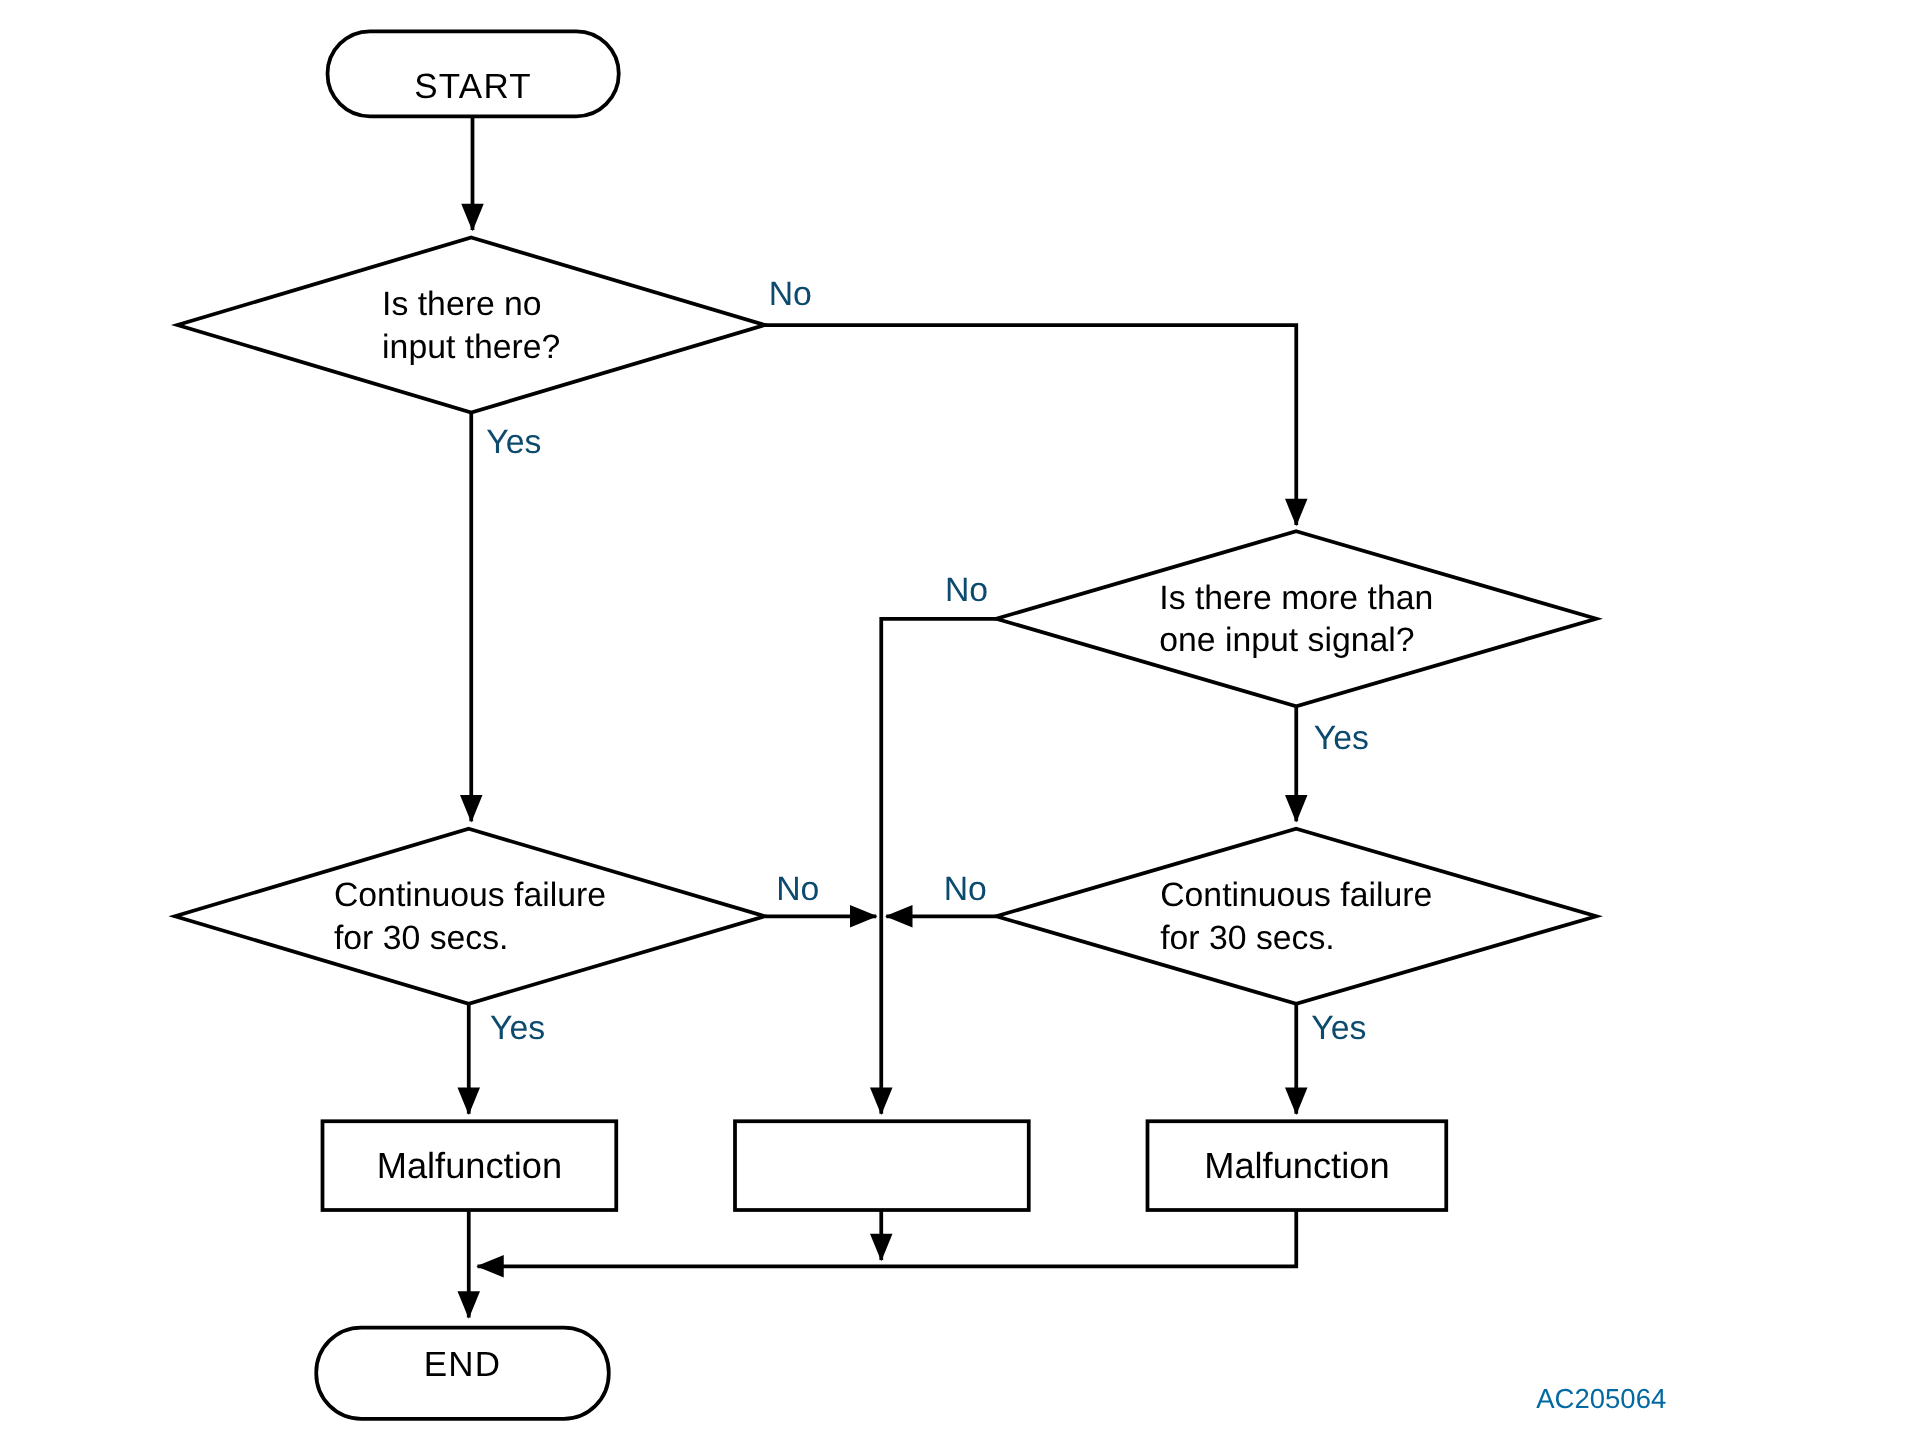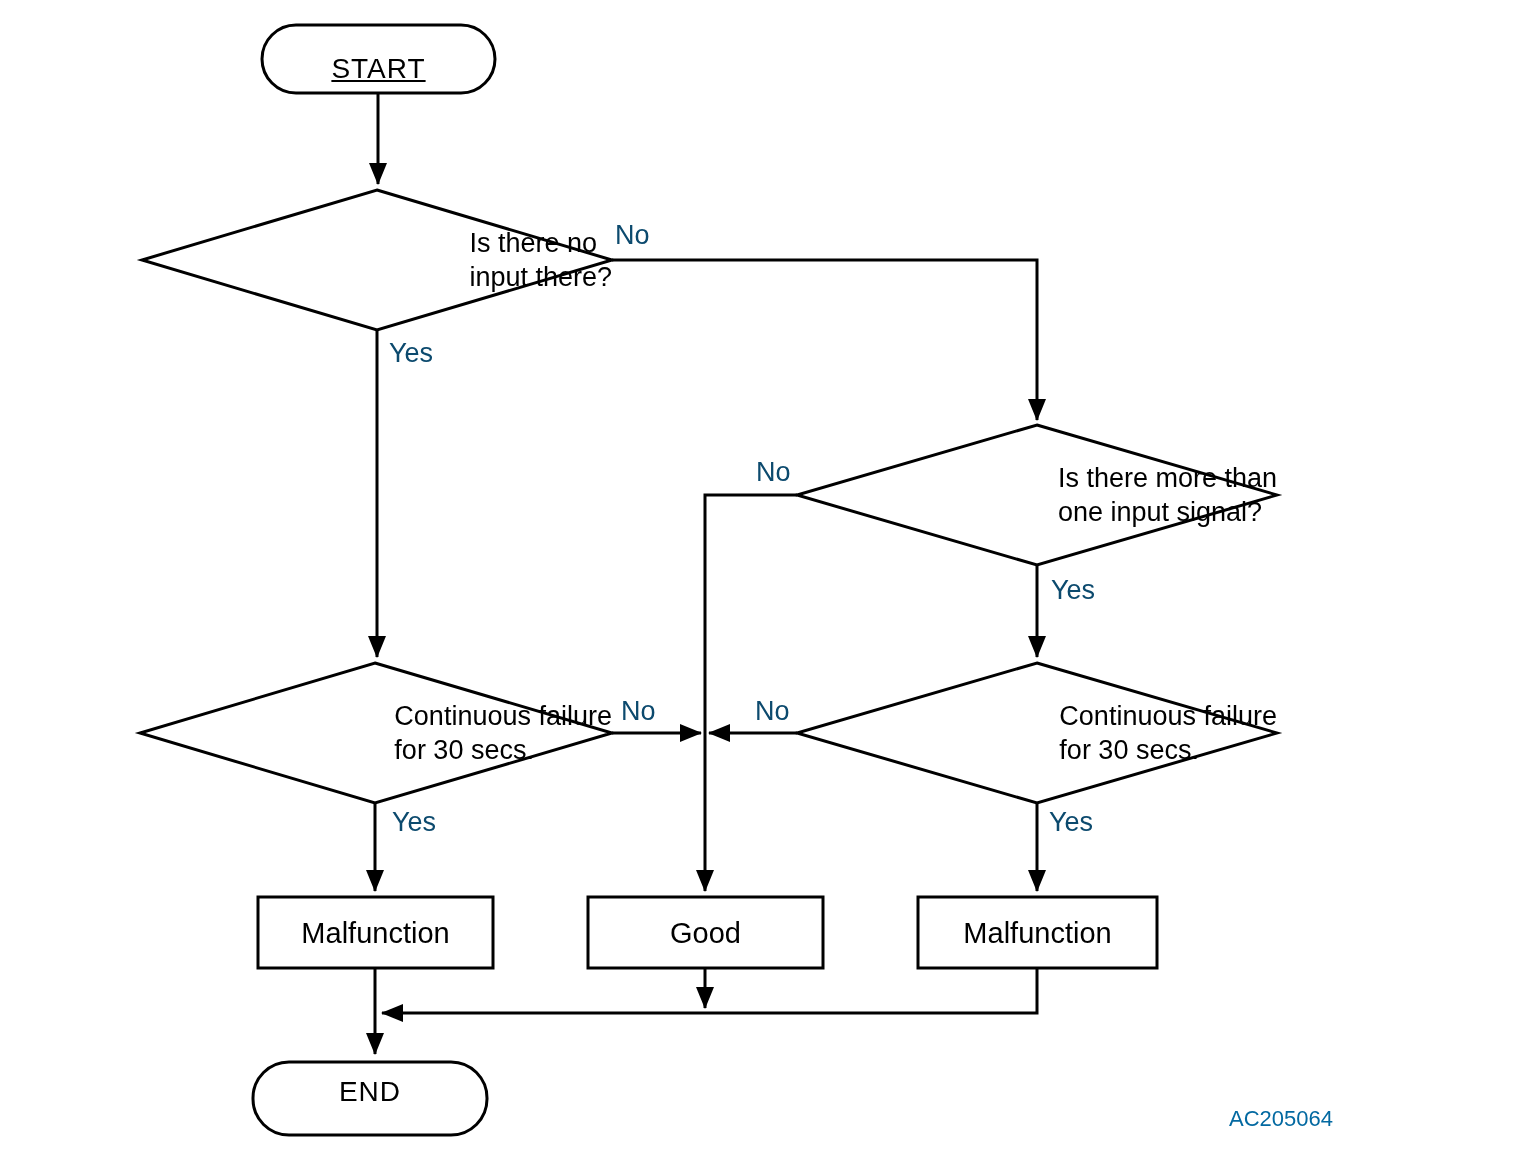--- a/index.html
+++ b/index.html
@@ -27,21 +27,21 @@
     line-height: 34px;
     color: #000000;
     text-align: center;
     white-space: nowrap;
   }
   .node-label.terminal { font-size: 28px; letter-spacing: 1px; }
   .diamond-text {
     position: absolute;
     display: flex;
     align-items: center;
-    justify-content: flex-end;
+    justify-content: center;
     font-size: 27px;
     line-height: 34px;
   }
   .diamond-text .lines { display: inline-block; text-align: left; }
   .diamond-text .lines span { display: block; }
   .flow-label {
     position: absolute;
     font-size: 27px;
     line-height: 28px;
     white-space: nowrap;
@@ -88,21 +88,21 @@
       <polygon points="1037,425 1277,495 1037,565 797,495"></polygon>
       <polygon points="375,663 612,733 375,803 140,733"></polygon>
       <polygon points="1037,663 1277,733 1037,803 797,733"></polygon>
       <rect x="258" y="897" width="235" height="71"></rect>
       <rect x="588" y="897" width="235" height="71"></rect>
       <rect x="918" y="897" width="239" height="71"></rect>
       <rect x="253" y="1062" width="234" height="73" rx="36" ry="36"></rect>
     </g>
   </svg>
 
-  <div class="node-label terminal" style="left:262px; top:25px; width:233px; height:88px;text-decoration:underline;">START</div>
+  <div class="node-label terminal" style="left:262px; top:25px; width:233px; height:88px;">START</div>
 
   <div class="diamond-text" style="left:142px; top:190px; width:470px; height:140px;">
     <div class="lines">
       <span>Is there no</span>
       <span>input there?</span>
     </div>
   </div>
 
   <div class="diamond-text" style="left:797px; top:425px; width:480px; height:140px;">
     <div class="lines">
@@ -120,21 +120,20 @@
 
   <div class="diamond-text" style="left:797px; top:663px; width:480px; height:140px;">
     <div class="lines">
       <span>Continuous failure</span>
       <span>for 30 secs.</span>
     </div>
   </div>
 
   <div class="node-label" style="left:258px; top:897px; width:235px; height:71px;">Malfunction</div>
 
-  <div class="node-label" style="left:588px; top:897px; width:235px; height:71px;">Good</div>
 
   <div class="node-label" style="left:918px; top:897px; width:239px; height:71px;">Malfunction</div>
 
   <div class="node-label terminal" style="left:253px; top:1062px; width:234px; height:59px;">END</div>
 
   <div class="flow-label" style="left:615px; top:221px;">No</div>
   <div class="flow-label" style="left:389px; top:339px;">Yes</div>
   <div class="flow-label" style="left:756px; top:458px;">No</div>
   <div class="flow-label" style="left:1051px; top:576px;">Yes</div>
   <div class="flow-label" style="left:621px; top:697px;">No</div>

